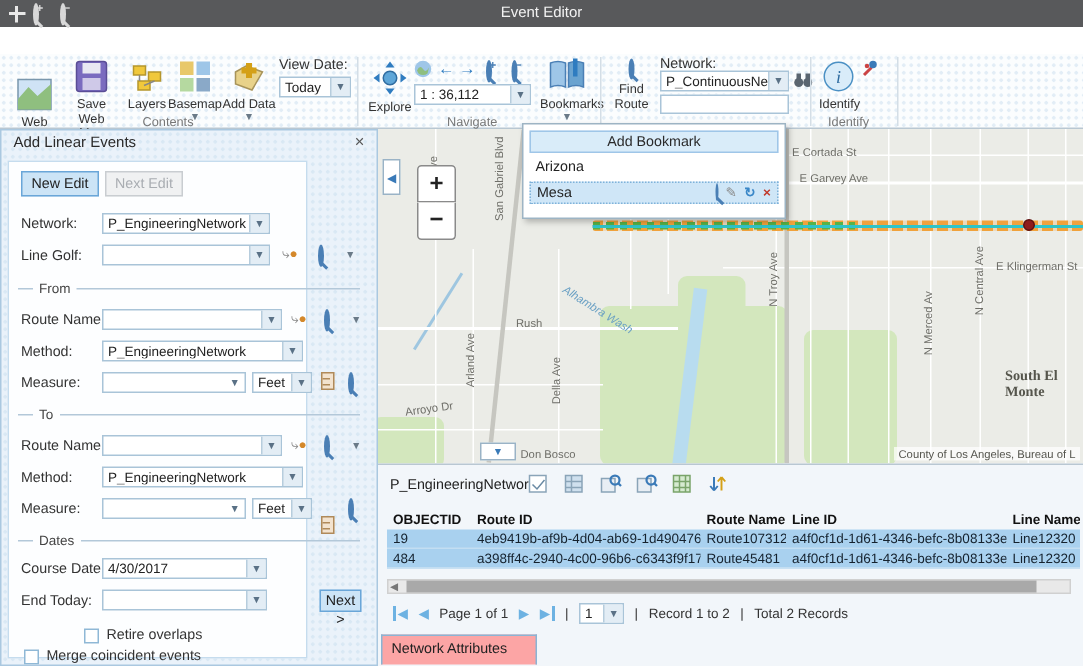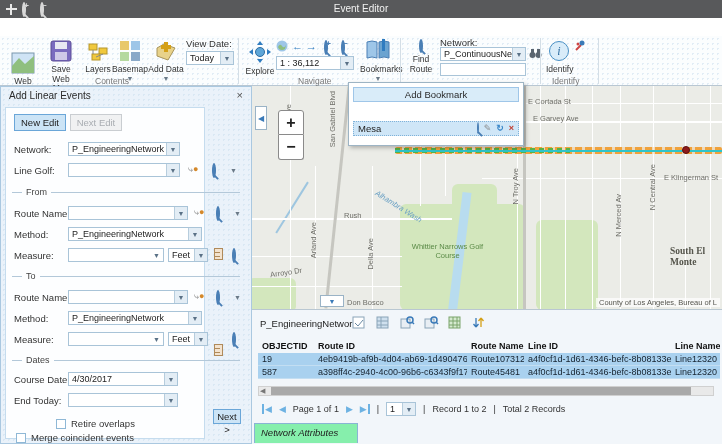--- a/index.html
+++ b/index.html
@@ -78,21 +78,21 @@
   #grid { left:6px; top:30px; width:462px; }
   .grow { display:flex; height:13px; line-height:13px; }
   .gcell { padding:0 4px; white-space:nowrap; overflow:hidden; font-size:9px; }
   .ghead .gcell { font-weight:bold; color:#111; font-size:9px; }
   .gdata { background:#a9d1ef; border-bottom:1px solid #c3def2; color:#15222e; }
   .c0{width:56px;} .c1{width:153px;} .c2{width:57px;} .c3{width:147px;} .c4{width:49px;}
   #hscroll { left:6px; top:76px; width:456px; height:10px; background:#e9e9e9; border:1px solid #d0d0d0; }
   #hthumb { position:absolute; left:12px; top:0; width:420px; height:8px; background:#a9a9a9; }
   .pgico { color:#6db2e2; font-size:9px; }
   .pgtxt { font-size:9px; color:#333; }
-  #btab { left:2px; top:113px; width:104px; height:20px; background:#86efac; border:1px solid #8ab4d4; border-bottom:none; line-height:18px; padding:0 6px; font-size:9.5px; color:#222;font-style:italic; }
+  #btab { left:2px; top:113px; width:104px; height:20px; background:#fca5a5; border:1px solid #8ab4d4; border-bottom:none; line-height:18px; padding:0 6px; font-size:9.5px; color:#222; }
 </style>
 </head>
 <body>
 
 <div id="app">
 
   <div id="titlebar" class="abs">
     <div class="abs tbar-ico" style="left:5px;">
       <span class="cross" style="left:5px;top:1px;width:2px;height:11px;"></span>
       <span class="cross" style="left:1px;top:5px;width:11px;height:2px;"></span>
@@ -272,37 +272,37 @@
     <div class="mlabel vlabel" style="left:76px;top:5px;">San Gabriel Blvd</div>
     <div class="mlabel" style="left:276px;top:11px;">E Cortada St</div>
     <div class="mlabel" style="left:281px;top:28px;">E Garvey Ave</div>
     <div class="mlabel" style="left:412px;top:87px;">E Klingerman St</div>
     <div class="mlabel vlabel" style="left:259px;top:82px;">N Troy Ave</div>
     <div class="mlabel vlabel" style="left:396px;top:78px;">N Central Ave</div>
     <div class="mlabel vlabel" style="left:362px;top:108px;">N Merced Av</div>
     <div class="mlabel" style="left:92px;top:125px;">Rush</div>
     <div class="mlabel vlabel" style="left:57px;top:136px;">Arland Ave</div>
     <div class="mlabel vlabel" style="left:114px;top:152px;">Della Ave</div>
-    <div class="mlabel" style="left:153px;top:156px;width:85px;white-space:normal;text-align:center;color:#5a8a46;">Whittier Narrows Golf Course</div>
     <div class="mlabel" style="left:120px;top:116px;transform:rotate(32deg);color:#6aa0c4;font-style:italic;">Alhambra Wash</div>
     <div class="mlabel" style="left:18px;top:182px;transform:rotate(-8deg);">Arroyo Dr</div>
     <div class="mlabel" style="left:95px;top:212px;">Don Bosco</div>
     <div class="mlabel" style="left:418px;top:160px;width:54px;white-space:normal;font-family:'Liberation Serif',serif;font-weight:bold;font-size:9.5px;color:#55554c;line-height:1.15;">South El Monte</div>
     <div id="attrib">County of Los Angeles, Bureau of L</div>
 
     <div id="zoomctl" class="abs">
       <div class="zbtn" style="border-radius:3px 3px 0 0;">+</div>
       <div class="zbtn" style="border-top:none;border-radius:0 0 3px 3px;">−</div>
     </div>
     <div class="mapbtn" style="left:3px;top:20px;width:12px;height:24px;font-size:8px;line-height:24px;">◀</div>
     <div class="mapbtn" style="left:68px;top:209px;width:24px;height:12px;font-size:7px;line-height:11px;">▼</div>
   </div>
 
   <div id="bkpopup" class="abs dots">
     <div id="bkadd" class="abs">Add Bookmark</div>
+    <div class="abs bkitem" style="top:21px;">Arizona</div>
     <div class="abs bkitem sel" style="top:38px;">
       <span style="flex:1;">Mesa</span>
       <span class="bk-ico"><span class="mag blue" style="width:6px;height:6px;border-width:1.5px;"></span></span>
       <span class="bk-ico" style="color:#8a8a8a;">✎</span>
       <span class="bk-ico" style="color:#3a87c8;font-weight:bold;">↻</span>
       <span class="bk-ico" style="color:#c0392b;font-weight:bold;">×</span>
     </div>
   </div>
 
   <div id="panel" class="abs">
@@ -405,21 +405,21 @@
       <div class="abs" style="left:10px;top:310px;display:flex;align-items:flex-end;gap:5px;padding-left:40px;">
         <span class="chk"></span>
         <span class="plabel">Retire overlaps</span>
       </div>
       <div class="abs" style="left:10px;top:324px;display:flex;align-items:center;gap:5px;">
         <span class="chk"></span>
         <span class="plabel">Merge coincident events</span>
       </div>
 
     </div>
-    <div class="abs pbtn" style="left:212px;top:322px;width:28px;height:15px;line-height:13px;">Next &gt;</div>
+    <div class="abs pbtn" style="left:212px;top:306px;width:28px;height:15px;line-height:13px;">Next &gt;</div>
   </div>
 
   <div id="tablearea" class="abs">
     <div class="abs plabel" style="left:8px;top:8px;color:#222;">P_EngineeringNetwork</div>
     <div class="abs" style="left:100px;top:6px;display:flex;gap:11px;">
       <span class="ticon"><svg width="13" height="13">
             <rect x="1" y="1" width="11" height="11" fill="#fff" stroke="#8aa4b8"></rect>
             <path d="M3 7 l3 3 l5 -6" stroke="#6a8aa4" fill="none"></path>
           </svg></span>
       <span class="ticon"><svg width="13" height="13">
@@ -455,21 +455,21 @@
         <span class="gcell c4">Line Name</span>
       </div>
       <div class="grow gdata">
         <span class="gcell c0">19</span>
         <span class="gcell c1">4eb9419b-af9b-4d04-ab69-1d490476802b</span>
         <span class="gcell c2">Route107312</span>
         <span class="gcell c3">a4f0cf1d-1d61-4346-befc-8b08133e681e</span>
         <span class="gcell c4">Line12320</span>
       </div>
       <div class="grow gdata">
-        <span class="gcell c0">587</span>
+        <span class="gcell c0">484</span>
         <span class="gcell c1">a398ff4c-2940-4c00-96b6-c6343f9f1711</span>
         <span class="gcell c2">Route45481</span>
         <span class="gcell c3">a4f0cf1d-1d61-4346-befc-8b08133e681e</span>
         <span class="gcell c4">Line12320</span>
       </div>
     </div>
 
     <div id="hscroll" class="abs">
       <span class="abs" style="left:1px;top:0;font-size:7px;color:#777;">◀</span>
       <span id="hthumb"></span>

